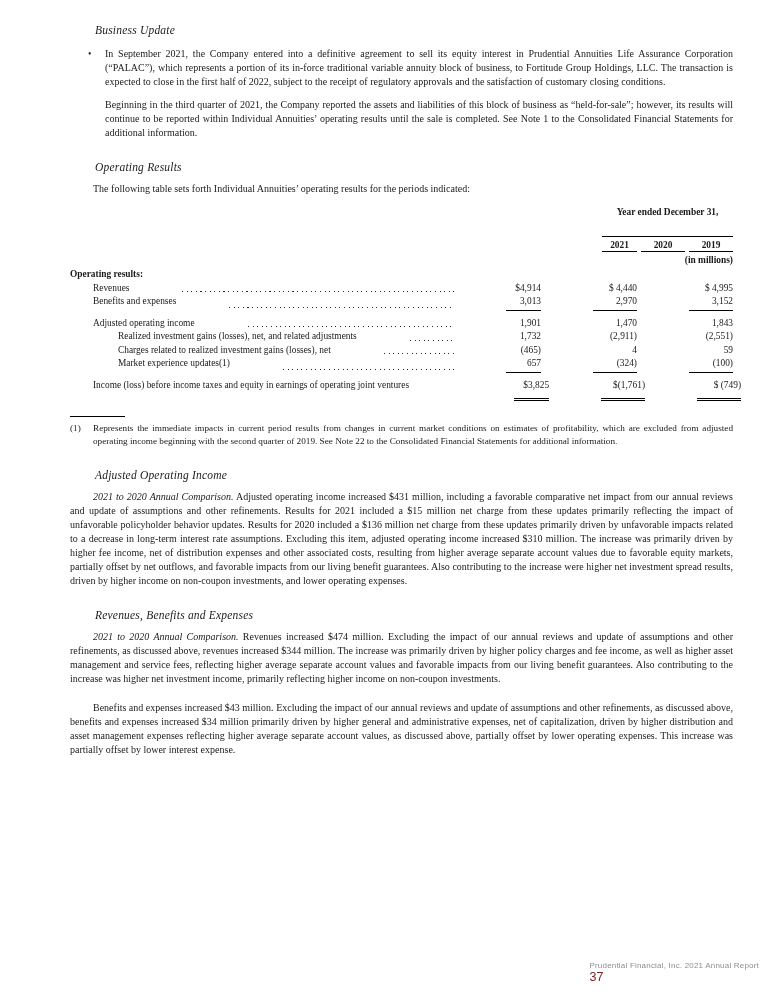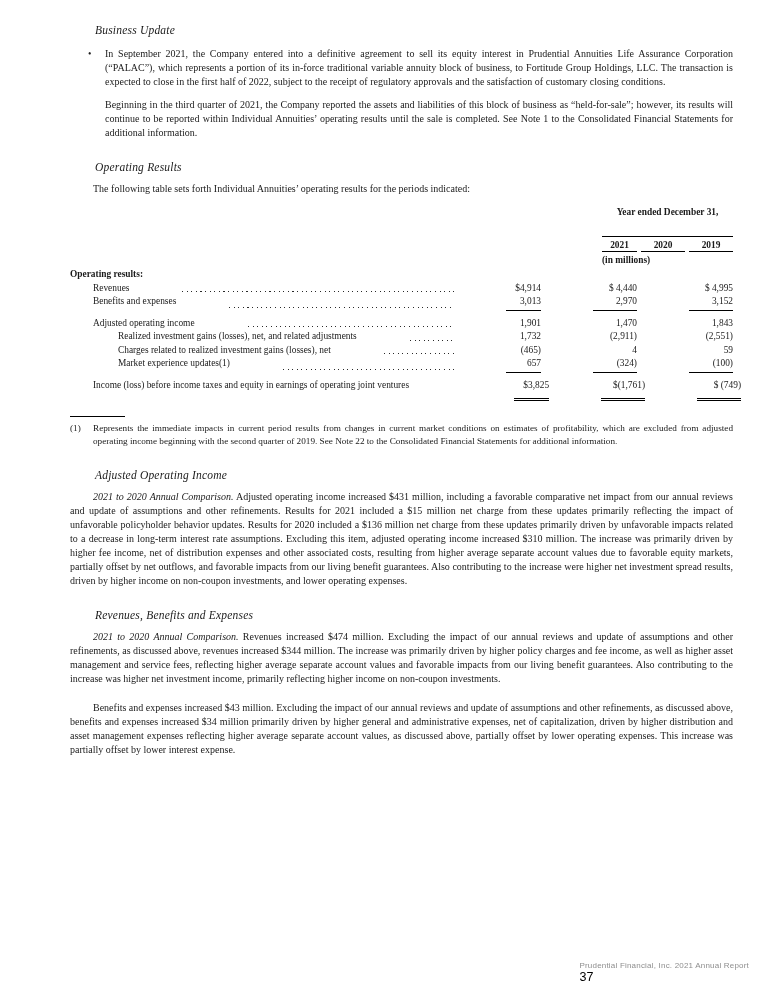--- a/index.html
+++ b/index.html
@@ -53,21 +53,21 @@
   }
   .tbl-years { display: flex; margin-top: 3px; }
   .tbl-years .yr {
     font-weight: bold;
     text-align: center;
     border-bottom: 1.2px solid #000;
     padding-bottom: 1px;
   }
   .tbl-units {
     font-weight: bold;
-    text-align: left;
+    text-align: right;
     padding-top: 3px;
     padding-bottom: 3px;
   }
   .c1 { width: 35px; }
   .c2 { width: 44px; margin-left: 4px; }
   .c3 { width: 44px; margin-left: 4px; }
   .tbl-sectionlabel { font-weight: bold; line-height: 13.5px; }
   .trow { display: flex; align-items: baseline; line-height: 13.5px; gap: 48px; }
   .trow .lbl { white-space: nowrap; flex: 0 0 auto; }
   .ind1 .lbl { padding-left: 23px; }
@@ -101,21 +101,21 @@
   .footer {
     position: absolute;
     top: 961px;
     right: 33px;
     display: flex;
     align-items: baseline;
     font-family: "Liberation Sans", sans-serif;
     flex-direction: column;
   }
   .footer-text { font-size: 8px; color: #8e8e8e; letter-spacing: 0.2px; }
-  .footer-page { font-size: 12.5px; color: #000000; margin-left: 14px; }
+  .footer-page { font-size: 12.5px; color: #7f1d1d; margin-left: 24px; }
 </style>
 </head>
 <body>
 
 <div class="page">
 
   <h2 class="sec-head">Business Update</h2>
 
   <div class="bullet-row">
     <span class="bullet-glyph">•</span>

